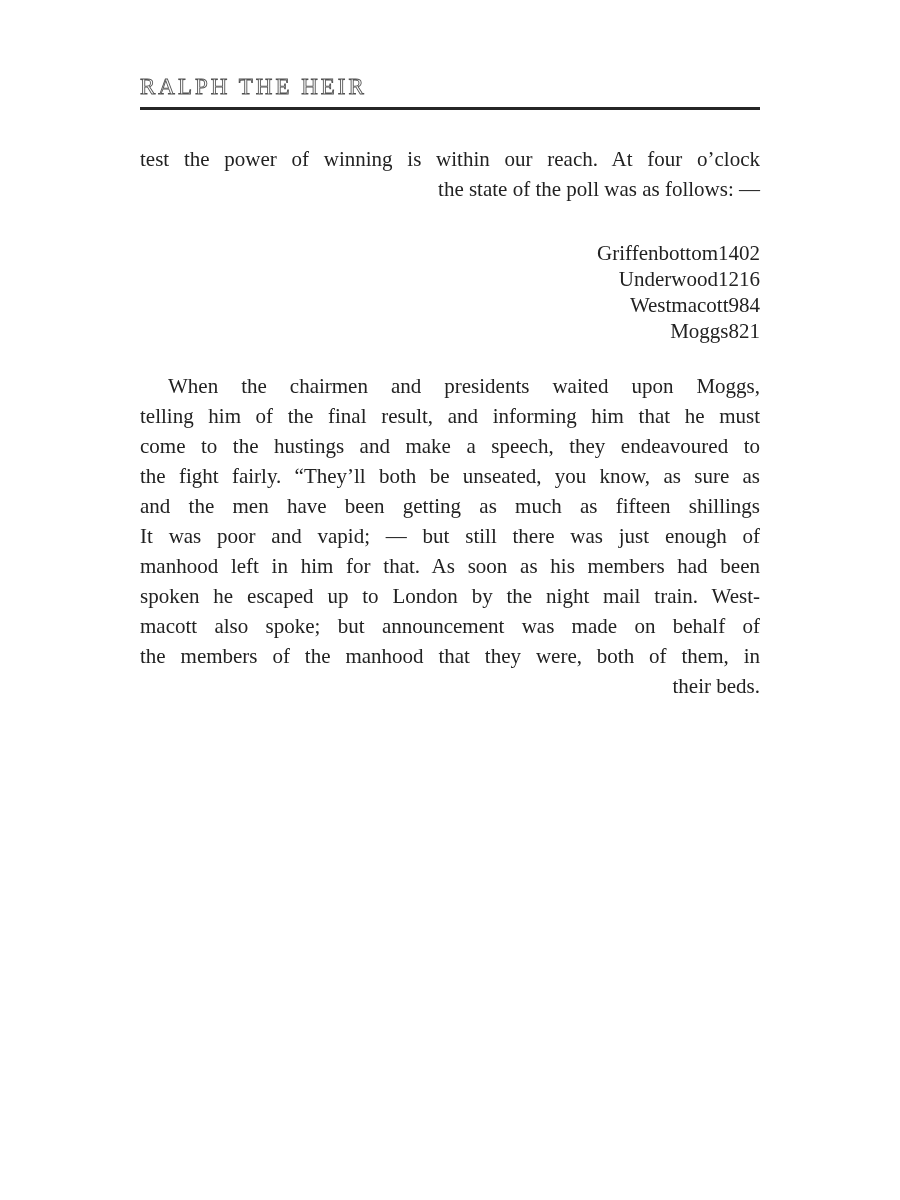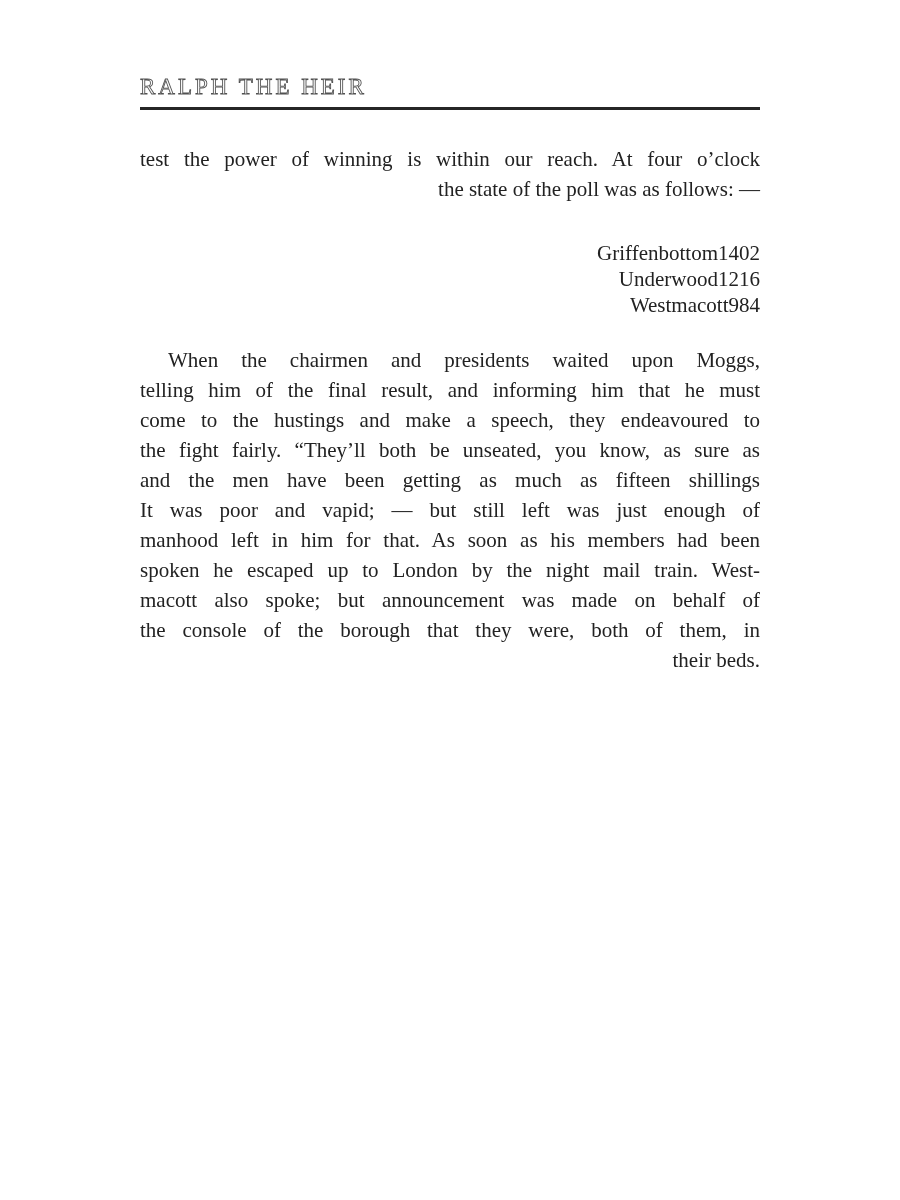--- a/index.html
+++ b/index.html
@@ -106,29 +106,32 @@
   <section class="poll-results">
     <div class="poll-row">
       <span class="candidate-name">Griffenbottom</span><span class="vote-count">1402</span>
     </div>
     <div class="poll-row">
       <span class="candidate-name">Underwood</span><span class="vote-count">1216</span>
     </div>
     <div class="poll-row">
       <span class="candidate-name">Westmacott</span><span class="vote-count">984</span>
     </div>
+    <div class="poll-row">
+      <span class="candidate-name">Moggs</span><span class="vote-count">821</span>
+    </div>
   </section>
 
   <section class="body-paragraph">
     <div class="jline indent-first">When the chairmen and presidents waited upon Moggs,</div>
     <div class="jline">telling him of the final result, and informing him that he must</div>
     <div class="jline">come to the hustings and make a speech, they endeavoured to</div>
     <div class="jline">the fight fairly. “They’ll both be unseated, you know, as sure as</div>
     <div class="jline">and the men have been getting as much as fifteen shillings</div>
-    <div class="jline">It was poor and vapid; — but still left was just enough of</div>
+    <div class="jline">It was poor and vapid; — but still there was just enough of</div>
     <div class="jline">manhood left in him for that. As soon as his members had been</div>
     <div class="jline">spoken he escaped up to London by the night mail train. West-</div>
     <div class="jline">macott also spoke; but announcement was made on behalf of</div>
-    <div class="jline">the console of the borough that they were, both of them, in</div>
+    <div class="jline">the members of the manhood that they were, both of them, in</div>
     <div class="jline-last">their beds.</div>
   </section>
 
 </div>
 
 </body></html>

